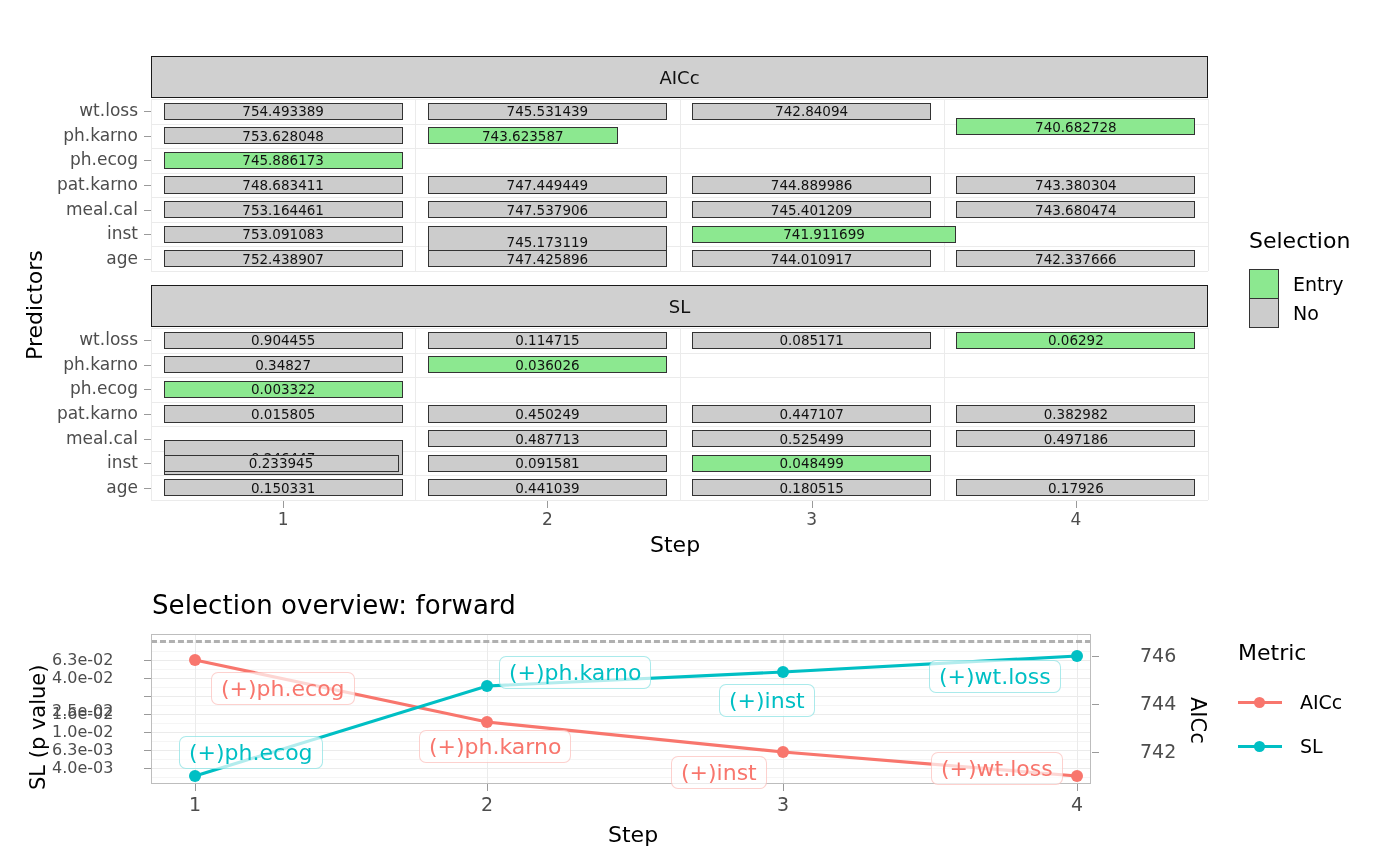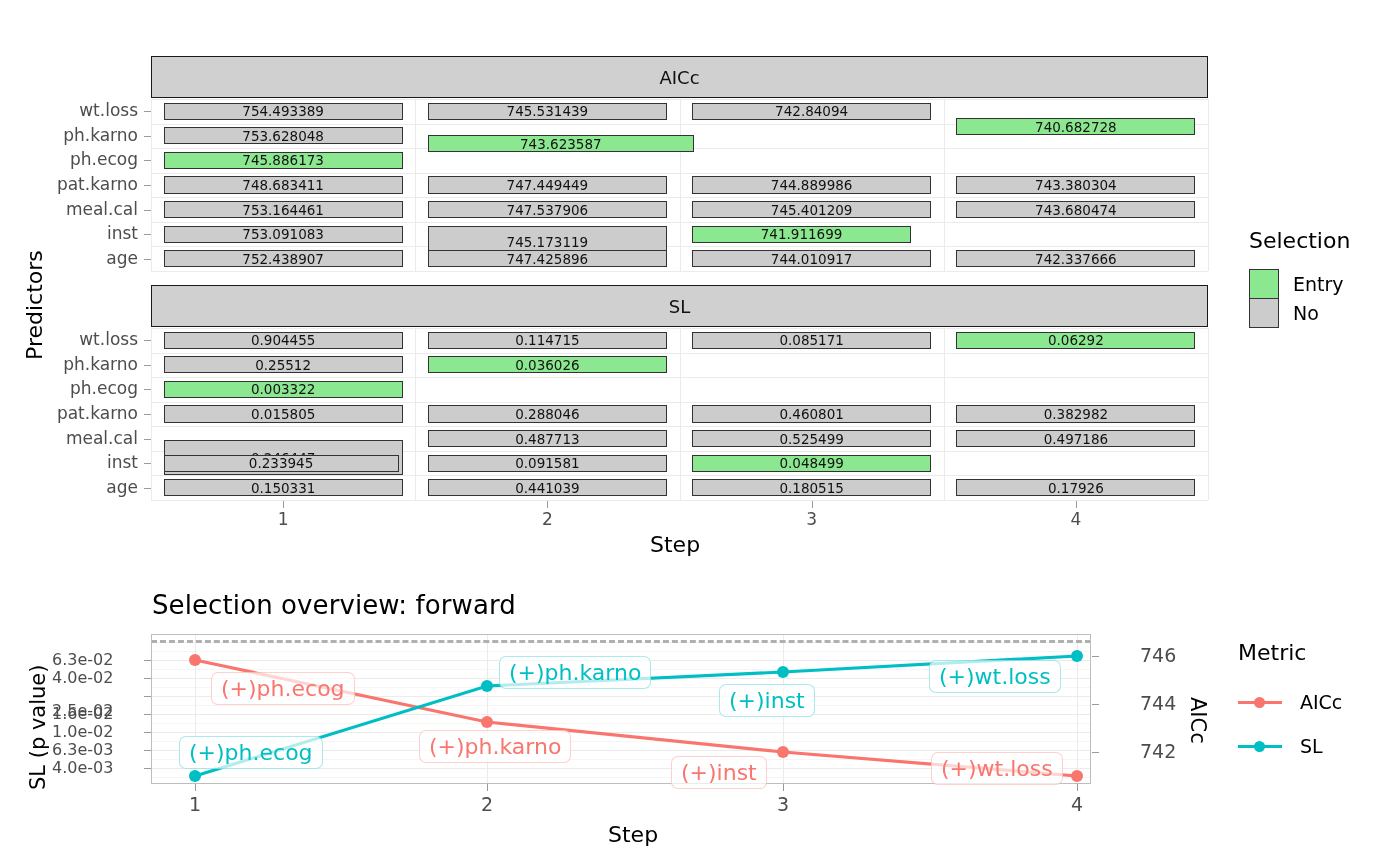--- a/index.html
+++ b/index.html
@@ -90,33 +90,33 @@
       <div class="gridline-h" style="top: 73.7143px; left: 0px; width: 1057px;"></div>
       <div class="gridline-h" style="top: 98.2857px; left: 0px; width: 1057px;"></div>
       <div class="gridline-h" style="top: 122.857px; left: 0px; width: 1057px;"></div>
       <div class="gridline-h" style="top: 147.429px; left: 0px; width: 1057px;"></div>
       <div class="gridline-h" style="top: 172px; left: 0px; width: 1057px;"></div>
       <div class="tile no" style="left: 12.5519px; top: 3.68571px; width: 239.146px; height: 17.2px;">754.493389</div>
       <div class="tile no" style="left: 276.802px; top: 3.68571px; width: 239.146px; height: 17.2px;">745.531439</div>
       <div class="tile no" style="left: 541.052px; top: 3.68571px; width: 239.146px; height: 17.2px;">742.84094</div>
       <div class="tile entry" style="left: 805.302px; top: 19px; width: 239.146px; height: 17.2px;">740.682728</div>
       <div class="tile no" style="left: 12.5519px; top: 28.2571px; width: 239.146px; height: 17.2px;">753.628048</div>
-      <div class="tile entry" style="left: 276.802px; top: 28.2571px; width: 266px; height: 17.2px; margin-top: 8px;">743.623587</div>
+      <div class="tile entry" style="left: 276.802px; top: 28.2571px; width: 190px; height: 17.2px;">743.623587</div>
       <div class="tile entry" style="left: 12.5519px; top: 52.8286px; width: 239.146px; height: 17.2px;">745.886173</div>
       <div class="tile no" style="left: 12.5519px; top: 77.4px; width: 239.146px; height: 17.2px;">748.683411</div>
       <div class="tile no" style="left: 276.802px; top: 77.4px; width: 239.146px; height: 17.2px;">747.449449</div>
       <div class="tile no" style="left: 541.052px; top: 77.4px; width: 239.146px; height: 17.2px;">744.889986</div>
       <div class="tile no" style="left: 805.302px; top: 77.4px; width: 239.146px; height: 17.2px;">743.380304</div>
       <div class="tile no" style="left: 12.5519px; top: 101.971px; width: 239.146px; height: 17.2px;">753.164461</div>
       <div class="tile no" style="left: 276.802px; top: 101.971px; width: 239.146px; height: 17.2px;">747.537906</div>
       <div class="tile no" style="left: 541.052px; top: 101.971px; width: 239.146px; height: 17.2px;">745.401209</div>
       <div class="tile no" style="left: 805.302px; top: 101.971px; width: 239.146px; height: 17.2px;">743.680474</div>
       <div class="tile no" style="left: 12.5519px; top: 126.543px; width: 239.146px; height: 17.2px;">753.091083</div>
       <div class="tile no" style="left: 276.802px; top: 126.543px; width: 239.146px; height: 33px;">745.173119</div>
-      <div class="tile entry" style="left: 541.052px; top: 126.543px; width: 219px; height: 17.2px;">741.911699</div>
+      <div class="tile entry" style="left: 541.052px; top: 126.543px; width: 264px; height: 17.2px;">741.911699</div>
       <div class="tile no" style="left: 12.5519px; top: 151.114px; width: 239.146px; height: 17.2px;">752.438907</div>
       <div class="tile no" style="left: 276.802px; top: 151.114px; width: 239.146px; height: 17.2px;">747.425896</div>
       <div class="tile no" style="left: 541.052px; top: 151.114px; width: 239.146px; height: 17.2px;">744.010917</div>
       <div class="tile no" style="left: 805.302px; top: 151.114px; width: 239.146px; height: 17.2px;">742.337666</div>
     </div>
   <div class="tilepanel" id="panel-sl" style="left:151px;top:328px;width:1057px;height:172px;">
       <div class="gridline-v" style="left: 0px; top: 0px; height: 172px;"></div>
       <div class="gridline-v" style="left: 264.25px; top: 0px; height: 172px;"></div>
       <div class="gridline-v" style="left: 528.5px; top: 0px; height: 172px;"></div>
       <div class="gridline-v" style="left: 792.75px; top: 0px; height: 172px;"></div>
@@ -126,26 +126,26 @@
       <div class="gridline-h" style="top: 49.1429px; left: 0px; width: 1057px;"></div>
       <div class="gridline-h" style="top: 73.7143px; left: 0px; width: 1057px;"></div>
       <div class="gridline-h" style="top: 98.2857px; left: 0px; width: 1057px;"></div>
       <div class="gridline-h" style="top: 122.857px; left: 0px; width: 1057px;"></div>
       <div class="gridline-h" style="top: 147.429px; left: 0px; width: 1057px;"></div>
       <div class="gridline-h" style="top: 172px; left: 0px; width: 1057px;"></div>
       <div class="tile no" style="left: 12.5519px; top: 3.68571px; width: 239.146px; height: 17.2px;">0.904455</div>
       <div class="tile no" style="left: 276.802px; top: 3.68571px; width: 239.146px; height: 17.2px;">0.114715</div>
       <div class="tile no" style="left: 541.052px; top: 3.68571px; width: 239.146px; height: 17.2px;">0.085171</div>
       <div class="tile entry" style="left: 805.302px; top: 3.68571px; width: 239.146px; height: 17.2px;">0.06292</div>
-      <div class="tile no" style="left: 12.5519px; top: 28.2571px; width: 239.146px; height: 17.2px;">0.25512</div>
+      <div class="tile no" style="left: 12.5519px; top: 28.2571px; width: 239.146px; height: 17.2px;">0.34827</div>
       <div class="tile entry" style="left: 276.802px; top: 28.2571px; width: 239.146px; height: 17.2px;">0.036026</div>
       <div class="tile entry" style="left: 12.5519px; top: 52.8286px; width: 239.146px; height: 17.2px;">0.003322</div>
       <div class="tile no" style="left: 12.5519px; top: 77.4px; width: 239.146px; height: 17.2px;">0.015805</div>
-      <div class="tile no" style="left: 276.802px; top: 77.4px; width: 239.146px; height: 17.2px;">0.288046</div>
-      <div class="tile no" style="left: 541.052px; top: 77.4px; width: 239.146px; height: 17.2px;">0.460801</div>
+      <div class="tile no" style="left: 276.802px; top: 77.4px; width: 239.146px; height: 17.2px;">0.450249</div>
+      <div class="tile no" style="left: 541.052px; top: 77.4px; width: 239.146px; height: 17.2px;">0.447107</div>
       <div class="tile no" style="left: 805.302px; top: 77.4px; width: 239.146px; height: 17.2px;">0.382982</div>
       <div class="tile no" style="left: 12.5519px; top: 112px; width: 239.146px; height: 35px;">0.246447</div>
       <div class="tile no" style="left: 276.802px; top: 101.971px; width: 239.146px; height: 17.2px;">0.487713</div>
       <div class="tile no" style="left: 541.052px; top: 101.971px; width: 239.146px; height: 17.2px;">0.525499</div>
       <div class="tile no" style="left: 805.302px; top: 101.971px; width: 239.146px; height: 17.2px;">0.497186</div>
       <div class="tile no" style="left: 12.5519px; top: 126.543px; width: 235px; height: 17.2px;">0.233945</div>
       <div class="tile no" style="left: 276.802px; top: 126.543px; width: 239.146px; height: 17.2px;">0.091581</div>
       <div class="tile entry" style="left: 541.052px; top: 126.543px; width: 239.146px; height: 17.2px;">0.048499</div>
       <div class="tile no" style="left: 12.5519px; top: 151.114px; width: 239.146px; height: 17.2px;">0.150331</div>
       <div class="tile no" style="left: 276.802px; top: 151.114px; width: 239.146px; height: 17.2px;">0.441039</div>

